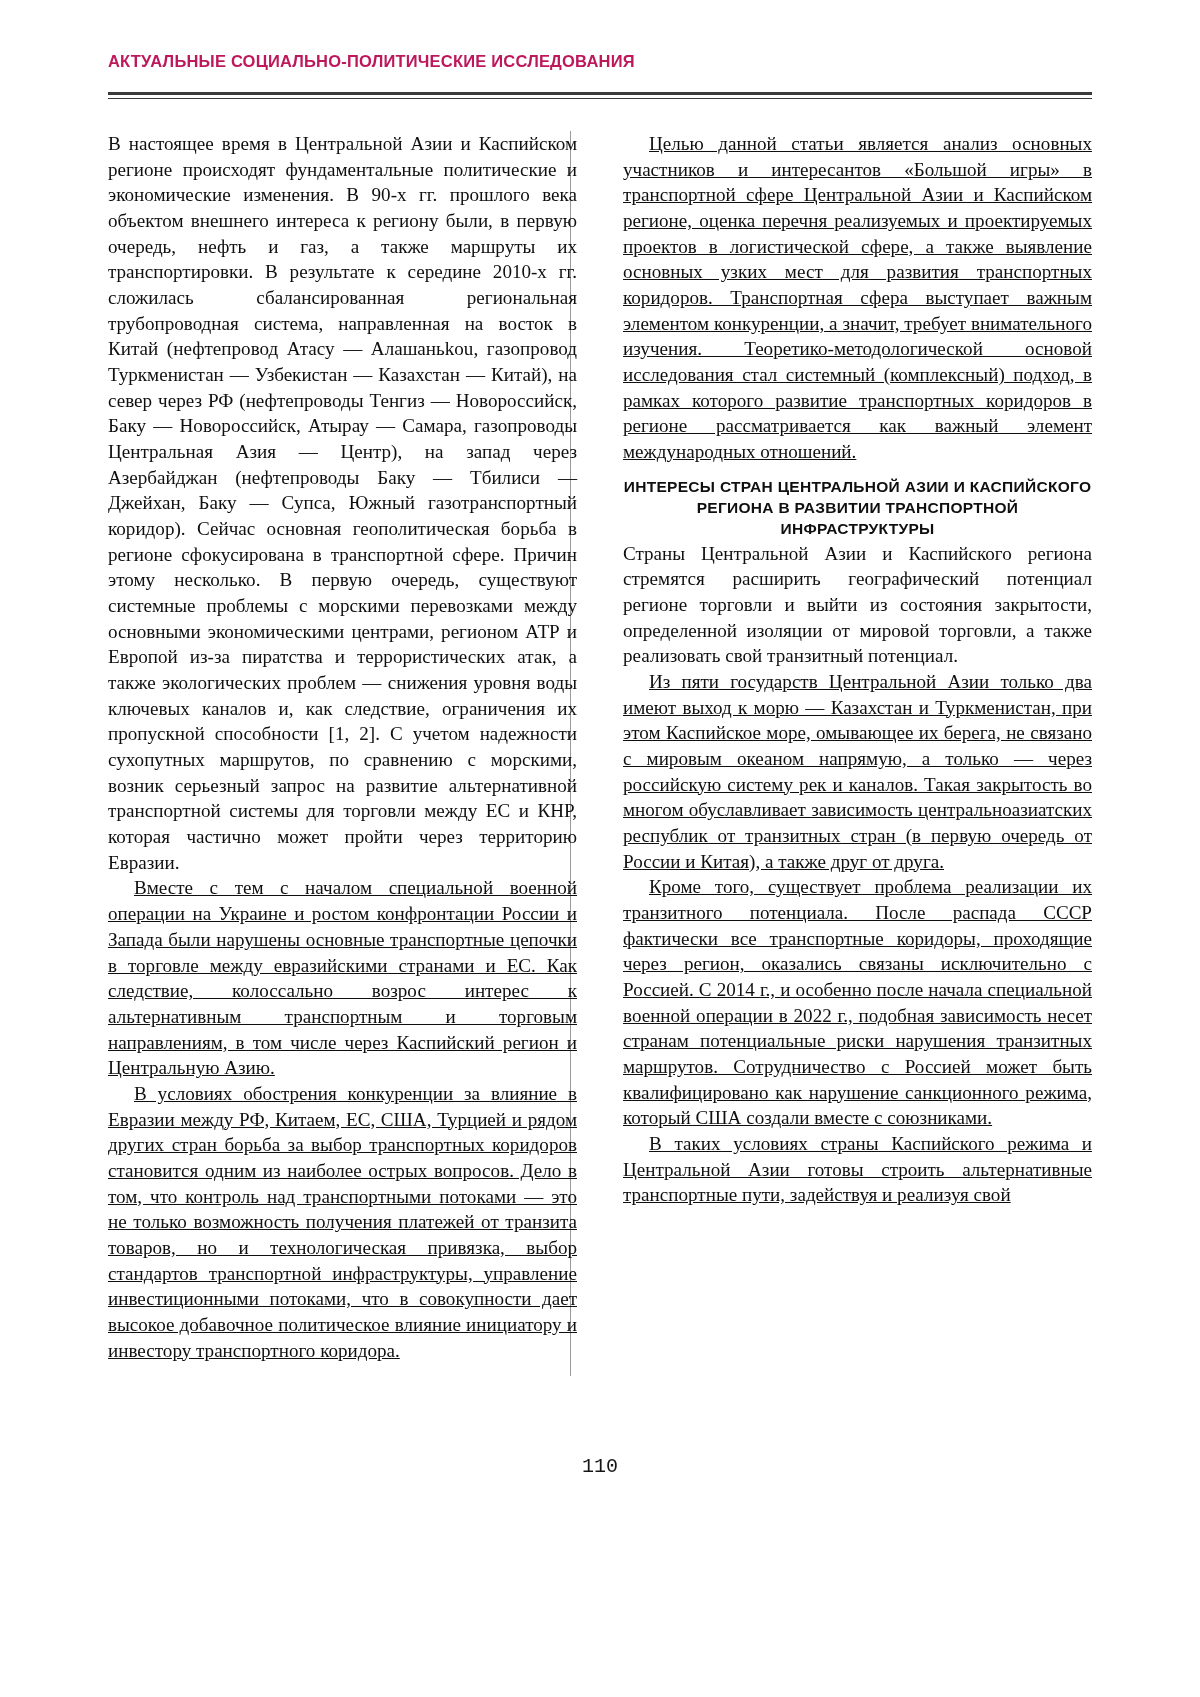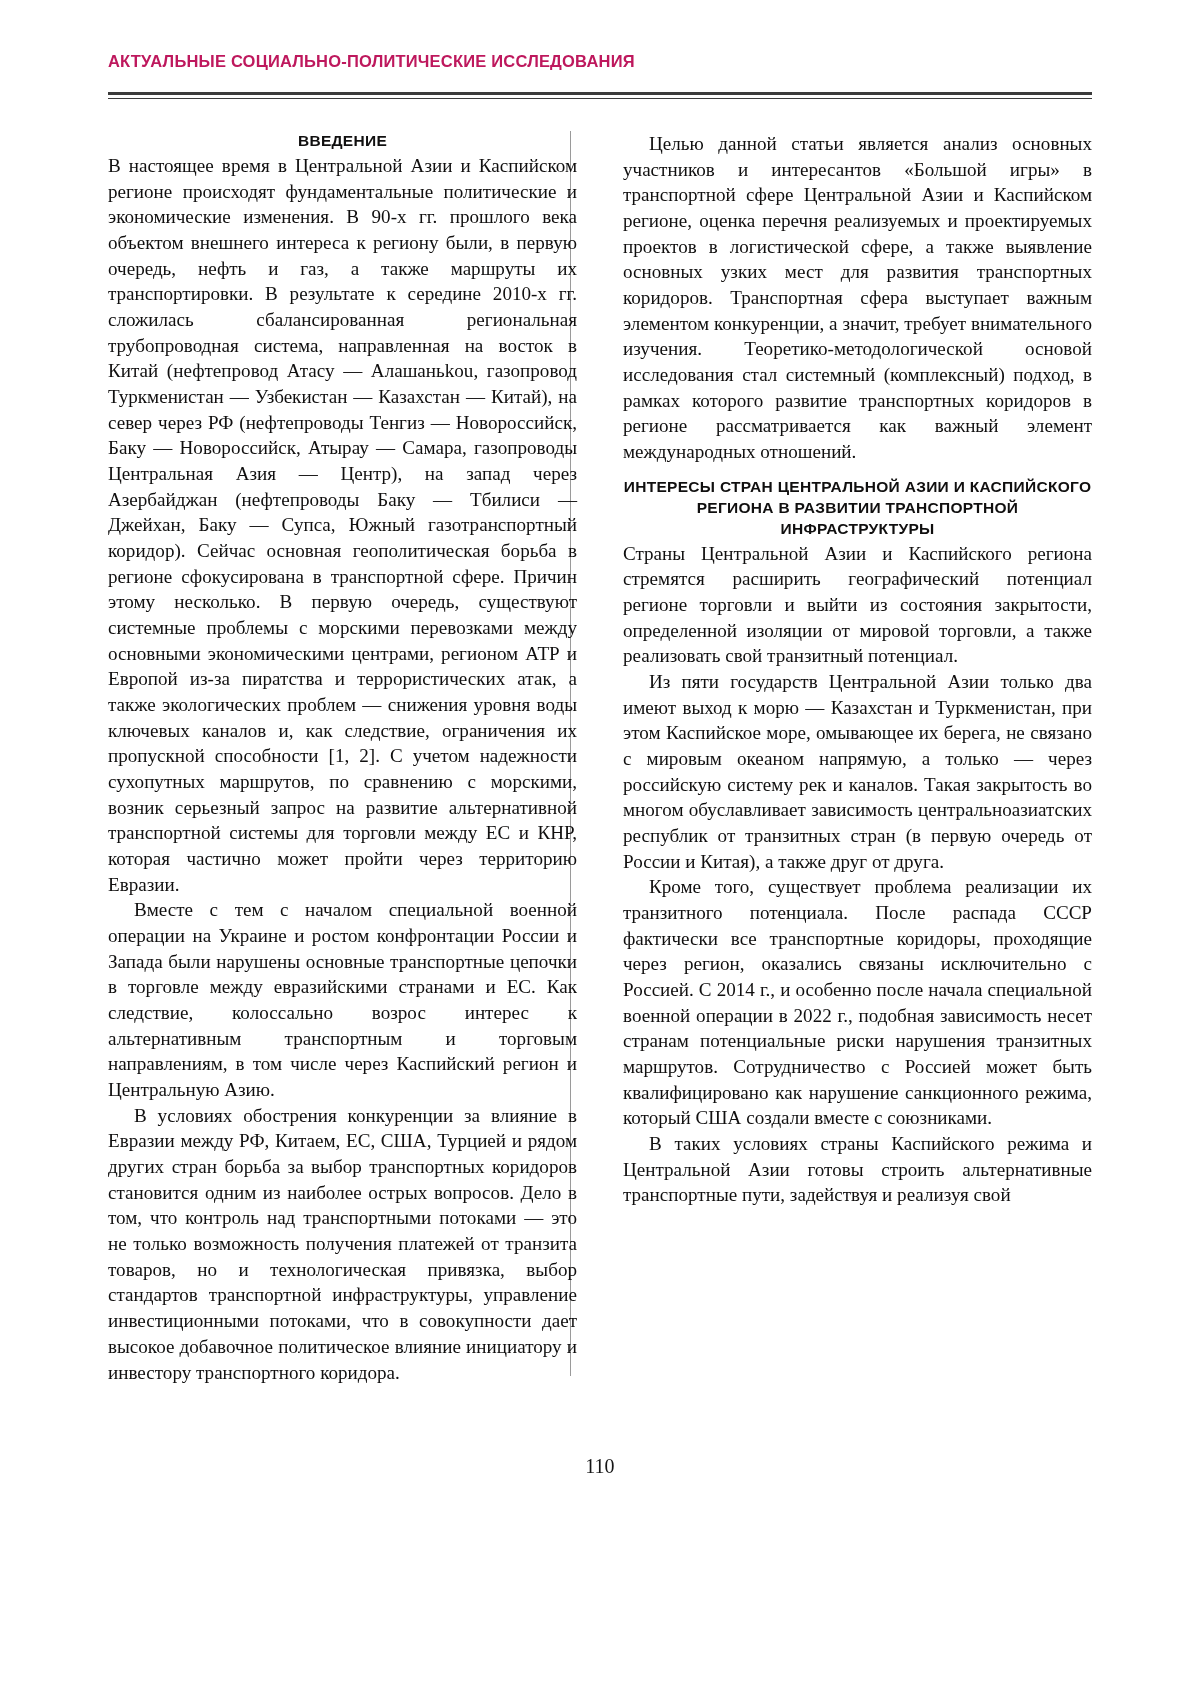--- a/index.html
+++ b/index.html
@@ -74,46 +74,47 @@
   p {
     margin: 0;
     font-size: 19.1px;
     line-height: 1.345;
     text-align: justify;
     text-justify: inter-word;
     hyphens: manual;
   }
   p.indent {
     text-indent: 26px;
+    text-decoration: underline;
   }
   .folio {
     position: absolute;
     left: 0;
     top: 1455px;
     width: 1200px;
     text-align: center;
     font-size: 20px;
     color: #151515;
+    font-family: Liberation Mono, monospace;
   }
 </style>
 </head>
 <body>
 
 <div class="page">
 
   <div class="running-head">АКТУАЛЬНЫЕ СОЦИАЛЬНО-ПОЛИТИЧЕСКИЕ ИССЛЕДОВАНИЯ</div>
   <div class="rule"></div>
   <div class="rule thin"></div>
 
   <div class="col-rule"></div>
 
   <div class="columns">
 
     <div class="col">
-      <h2 class="section">ВВЕДЕНИЕ</h2>
       <p>В настоящее время в Центральной Азии и Каспийском регионе происходят фундаментальные политические и экономические изменения. В 90-х гг. прошлого века объектом внешнего интереса к региону были, в первую очередь, нефть и газ, а также маршруты их транспортировки. В результате к середине 2010-х гг. сложилась сбалансированная региональная трубопроводная система, направленная на восток в Китай (нефтепровод Атасу — Алашаньkou, газопровод Туркменистан — Узбекистан — Казахстан — Китай), на север через РФ (нефтепроводы Тенгиз — Новороссийск, Баку — Новороссийск, Атырау — Самара, газопроводы Центральная Азия — Центр), на запад через Азербайджан (нефтепроводы Баку — Тбилиси — Джейхан, Баку — Супса, Южный газотранспортный коридор). Сейчас основная геополитическая борьба в регионе сфокусирована в транспортной сфере. Причин этому несколько. В первую очередь, существуют системные проблемы с морскими перевозками между основными экономическими центрами, регионом АТР и Европой из-за пиратства и террористических атак, а также экологических проблем — снижения уровня воды ключевых каналов и, как следствие, ограничения их пропускной способности [1, 2]. С учетом надежности сухопутных маршрутов, по сравнению с морскими, возник серьезный запрос на развитие альтернативной транспортной системы для торговли между ЕС и КНР, которая частично может пройти через территорию Евразии.</p>
       <p class="indent">Вместе с тем с началом специальной военной операции на Украине и ростом конфронтации России и Запада были нарушены основные транспортные цепочки в торговле между евразийскими странами и ЕС. Как следствие, колоссально возрос интерес к альтернативным транспортным и торговым направлениям, в том числе через Каспийский регион и Центральную Азию.</p>
       <p class="indent">В условиях обострения конкуренции за влияние в Евразии между РФ, Китаем, ЕС, США, Турцией и рядом других стран борьба за выбор транспортных коридоров становится одним из наиболее острых вопросов. Дело в том, что контроль над транспортными потоками — это не только возможность получения платежей от транзита товаров, но и технологическая привязка, выбор стандартов транспортной инфраструктуры, управление инвестиционными потоками, что в совокупности дает высокое добавочное политическое влияние инициатору и инвестору транспортного коридора.</p>
     </div>
 
     <div class="col">
       <p class="indent">Целью данной статьи является анализ основных участников и интересантов «Большой игры» в транспортной сфере Центральной Азии и Каспийском регионе, оценка перечня реализуемых и проектируемых проектов в логистической сфере, а также выявление основных узких мест для развития транспортных коридоров. Транспортная сфера выступает важным элементом конкуренции, а значит, требует внимательного изучения. Теоретико-методологической основой исследования стал системный (комплексный) подход, в рамках которого развитие транспортных коридоров в регионе рассматривается как важный элемент международных отношений.</p>
       <h2 class="section spaced">ИНТЕРЕСЫ СТРАН ЦЕНТРАЛЬНОЙ АЗИИ И КАСПИЙСКОГО РЕГИОНА В РАЗВИТИИ ТРАНСПОРТНОЙ ИНФРАСТРУКТУРЫ</h2>
       <p>Страны Центральной Азии и Каспийского региона стремятся расширить географический потенциал регионе торговли и выйти из состояния закрытости, определенной изоляции от мировой торговли, а также реализовать свой транзитный потенциал.</p>
       <p class="indent">Из пяти государств Центральной Азии только два имеют выход к морю — Казахстан и Туркменистан, при этом Каспийское море, омывающее их берега, не связано с мировым океаном напрямую, а только — через российскую систему рек и каналов. Такая закрытость во многом обуславливает зависимость центральноазиатских республик от транзитных стран (в первую очередь от России и Китая), а также друг от друга.</p>

